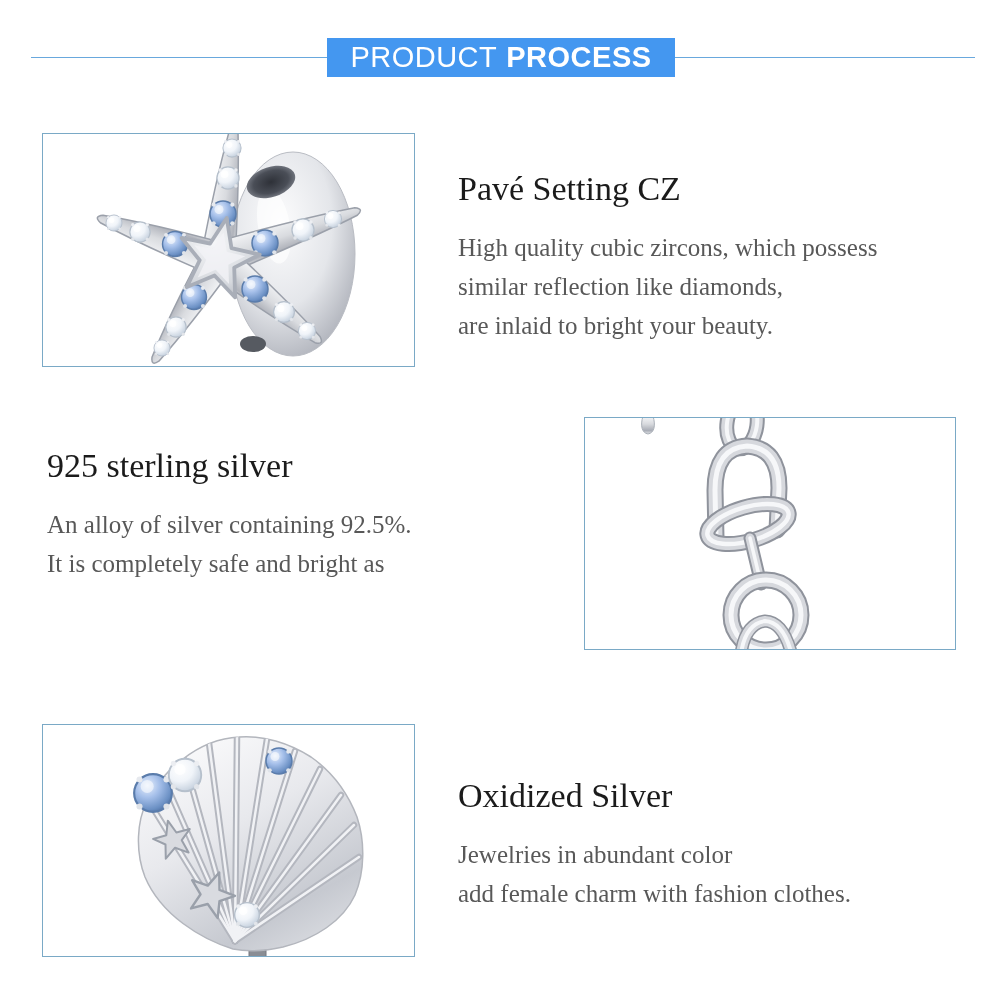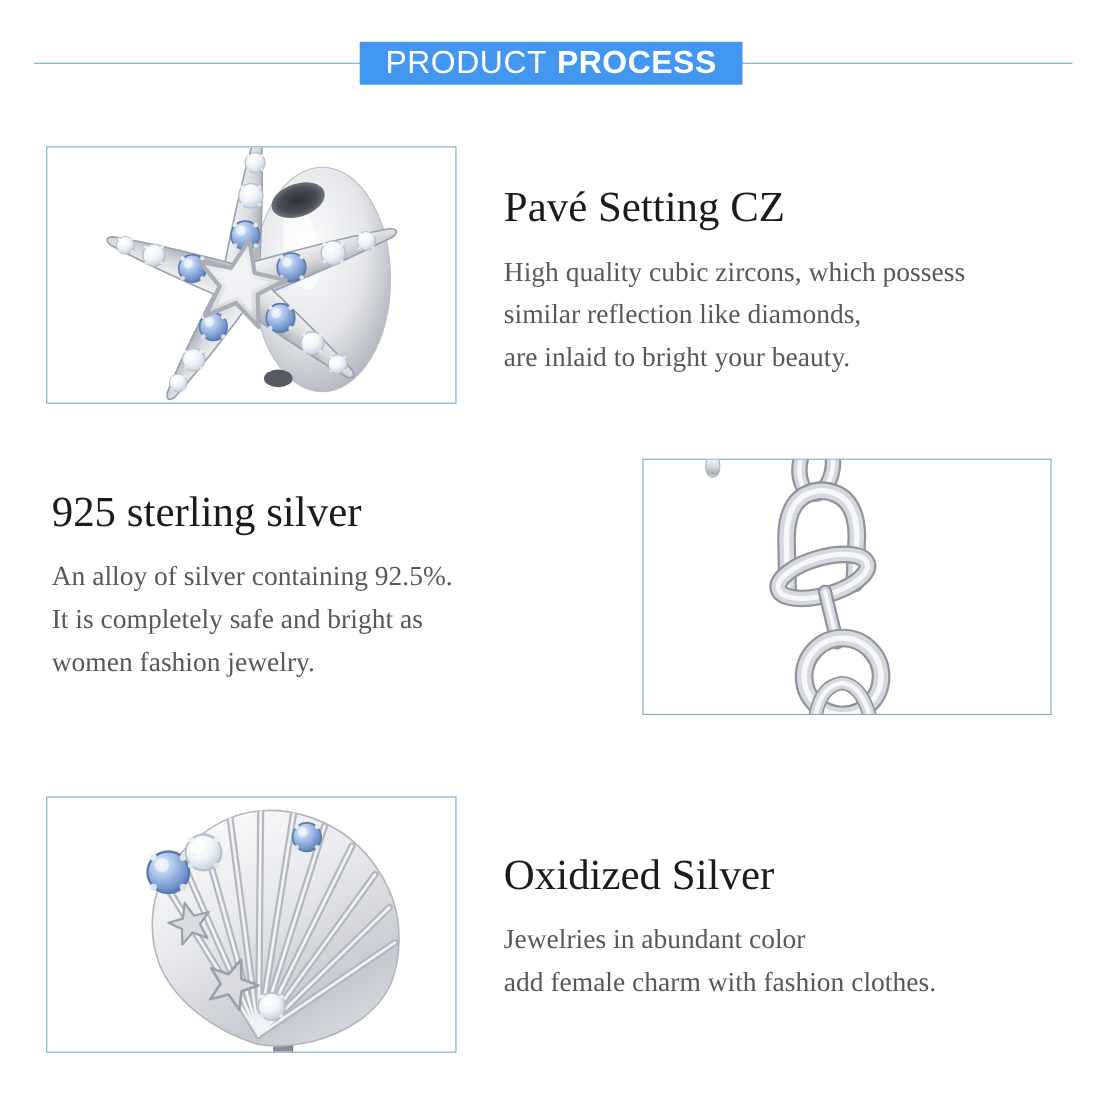--- a/index.html
+++ b/index.html
@@ -13,21 +13,21 @@
   .banner .reg{font-weight:400;margin-right:9px;}
   .banner .bold{font-weight:700;}
   
   .photo{position:absolute;border:1px solid #7aa9c6;background:#ffffff;box-sizing:border-box;margin:0;}
   .photo svg{display:block;width:100%;height:100%;}
   .photo-starfish{left:42px;top:133px;width:373px;height:234px;}
   .photo-chain{left:584px;top:417px;width:372px;height:233px;}
   .photo-shell{left:42px;top:724px;width:373px;height:233px;}
   
   .tblock{position:absolute;}
-  .tblock h2{margin:0;font-size:39px;line-height:46px;font-weight:400;color:#1b1b1b;}
+  .tblock h2{margin:0;font-size:34px;line-height:46px;font-weight:400;color:#1b1b1b;}
   .tblock .body{margin-top:16px;font-size:25px;line-height:39px;color:#585858;}
   .tb-pave{left:458px;top:166px;}
   .tb-silver{left:47px;top:443px;}
   .tb-oxidized{left:458px;top:773px;}
 </style>
 </head>
 <body>
 
 <div class="page">
 
@@ -140,21 +140,20 @@
       <div>similar reflection like diamonds,</div>
       <div>are inlaid to bright your beauty.</div>
     </div>
   </section>
 
   <section class="tblock tb-silver">
     <h2>925 sterling silver</h2>
     <div class="body">
       <div>An alloy of silver containing 92.5%.</div>
       <div>It is completely safe and bright as</div>
-      <div>women fashion jewelry.</div>
     </div>
   </section>
 
   <figure class="photo photo-chain">
     <svg viewBox="0 0 370 231" aria-hidden="true">
       <defs>
         <linearGradient id="silverLG" x1="0" y1="0" x2="0" y2="1">
           <stop offset="0" stop-color="#f7f8fa"></stop>
             <stop offset="0.45" stop-color="#d8dade"></stop>
           <stop offset="0.8" stop-color="#a9adb6"></stop>

